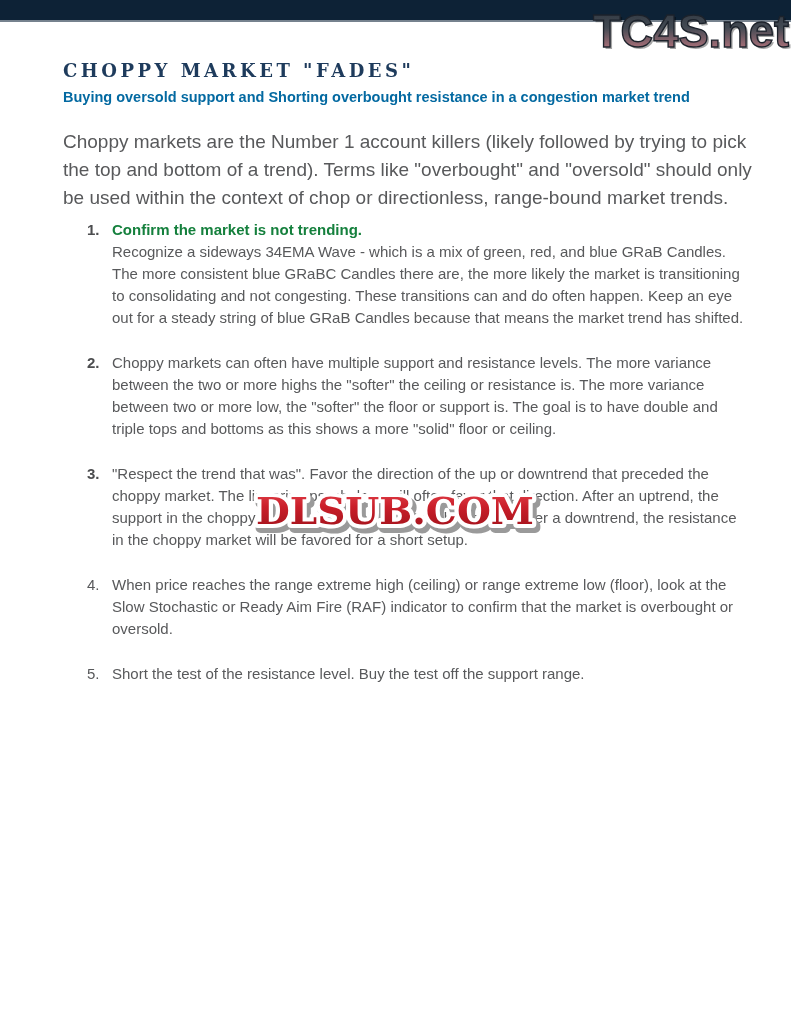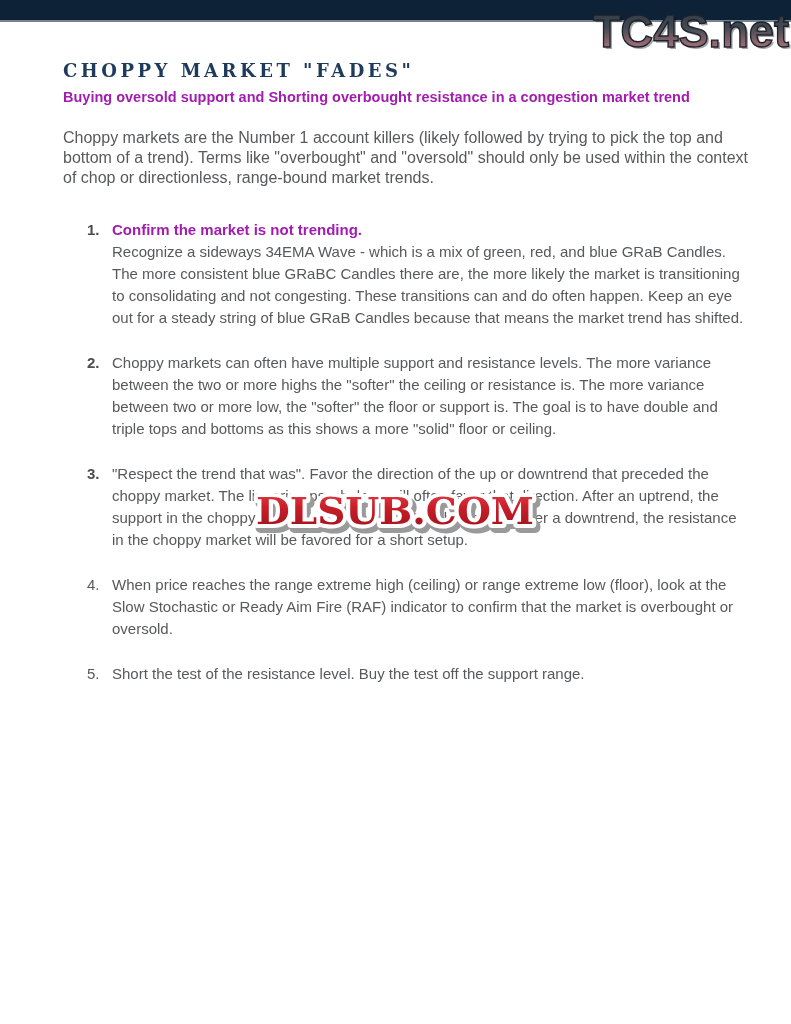--- a/index.html
+++ b/index.html
@@ -12,34 +12,34 @@
     background:#0d2236;border-bottom:2px solid #76828e;
   }
   .wm-top{position:absolute;top:0;left:589px;width:202px;height:58px;}
   .doc-title{
     position:absolute;left:63px;top:60px;
     font-family:"DejaVu Serif",serif;font-weight:bold;
     font-size:18px;letter-spacing:3.5px;color:#1e3b5c;white-space:nowrap;
   }
   .doc-subtitle{
     position:absolute;left:63px;top:89px;font-size:14.5px;font-weight:bold;
-    color:#a21caf;white-space:nowrap;text-align:right;
+    color:#0369a1;white-space:nowrap;text-align:right;
   }
   .intro{
     position:absolute;left:63px;top:128px;width:692px;
-    font-size:16px;line-height:20px;color:#58595b;
+    font-size:19px;line-height:28px;color:#58595b;
   }
   .steps{position:absolute;left:63px;top:219px;width:690px;}
   .step{
     position:relative;padding-left:49px;margin-bottom:23px;
     font-size:15px;line-height:22px;color:#58595b;
   }
   .step-number{position:absolute;left:24px;top:0;font-weight:bold;color:#4c4d4f;}
   .step.plain .step-number{font-weight:normal;color:#58595b;}
-  .step-heading{font-weight:bold;color:#a21caf;}
+  .step-heading{font-weight:bold;color:#15803d;}
   .step-body{width:634px;}
   .wm-mid{position:absolute;left:246px;top:487px;width:300px;height:48px;}
   .footer-bar{
     position:absolute;left:0;top:978px;width:791px;height:46px;background:#112741;
   }
   .brand{
     position:absolute;left:320px;top:991px;display:flex;align-items:center;
     height:20px;
   }
   .brand .icon{margin-right:6px;display:block;}

